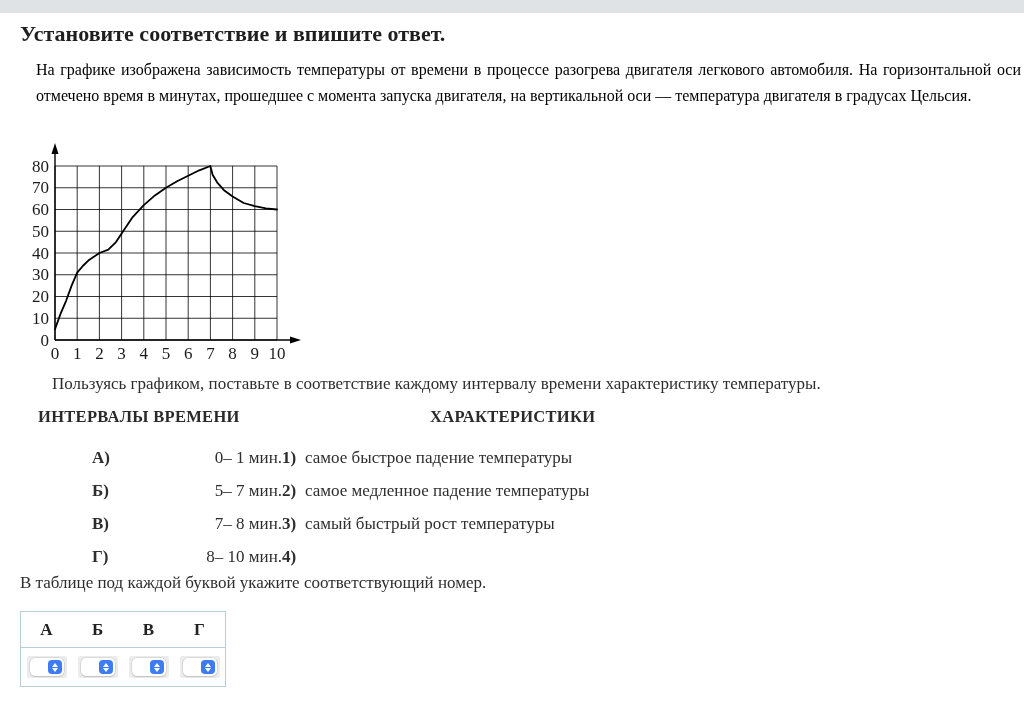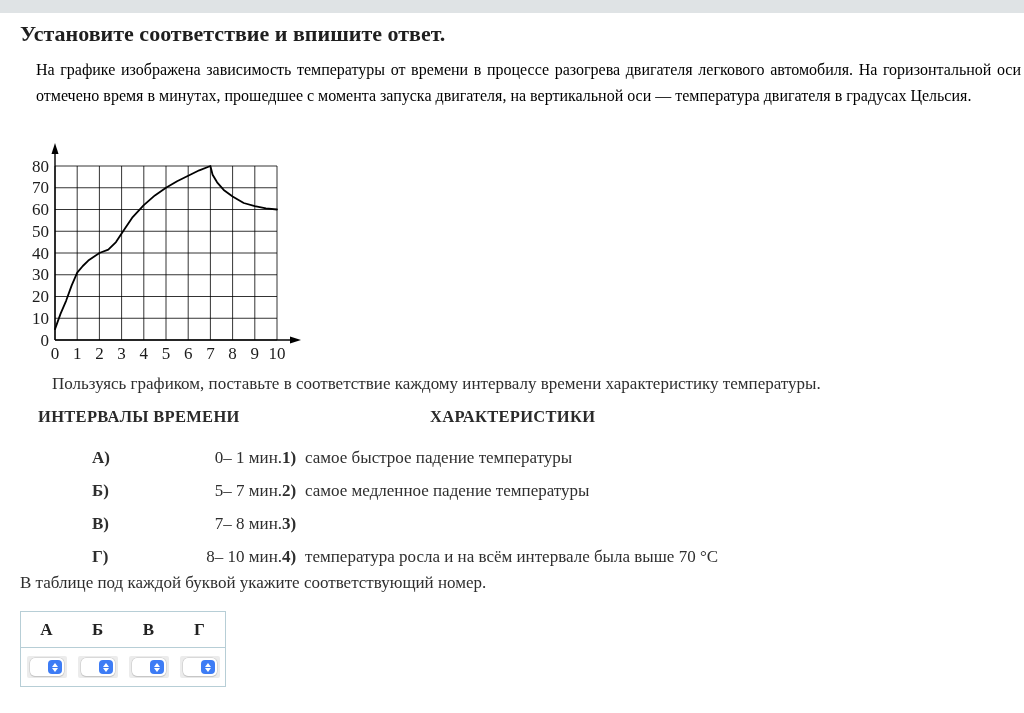--- a/index.html
+++ b/index.html
@@ -125,26 +125,26 @@
     <div class="match-row">
       <span class="match-letter">Б)</span>
       <span class="match-interval">5– 7 мин.</span>
       <span class="match-num">2)</span>
       <span class="match-char">самое медленное падение температуры</span>
     </div>
     <div class="match-row">
       <span class="match-letter">В)</span>
       <span class="match-interval">7– 8 мин.</span>
       <span class="match-num">3)</span>
+      <span class="match-char">самый быстрый рост температуры</span>
     </div>
     <div class="match-row">
       <span class="match-letter">Г)</span>
       <span class="match-interval">8– 10 мин.</span>
       <span class="match-num">4)</span>
-      <span class="match-char">температура росла и на всём интервале была выше  70 °C</span>
     </div>
   </div>
 
 <div class="table-instruction">В таблице под каждой буквой укажите соответствующий номер.</div>
 
 <div class="answer-table">
   <div class="answer-head" id="answer-head">
       <div class="cell">А</div>
       <div class="cell">Б</div>
       <div class="cell">В</div>

